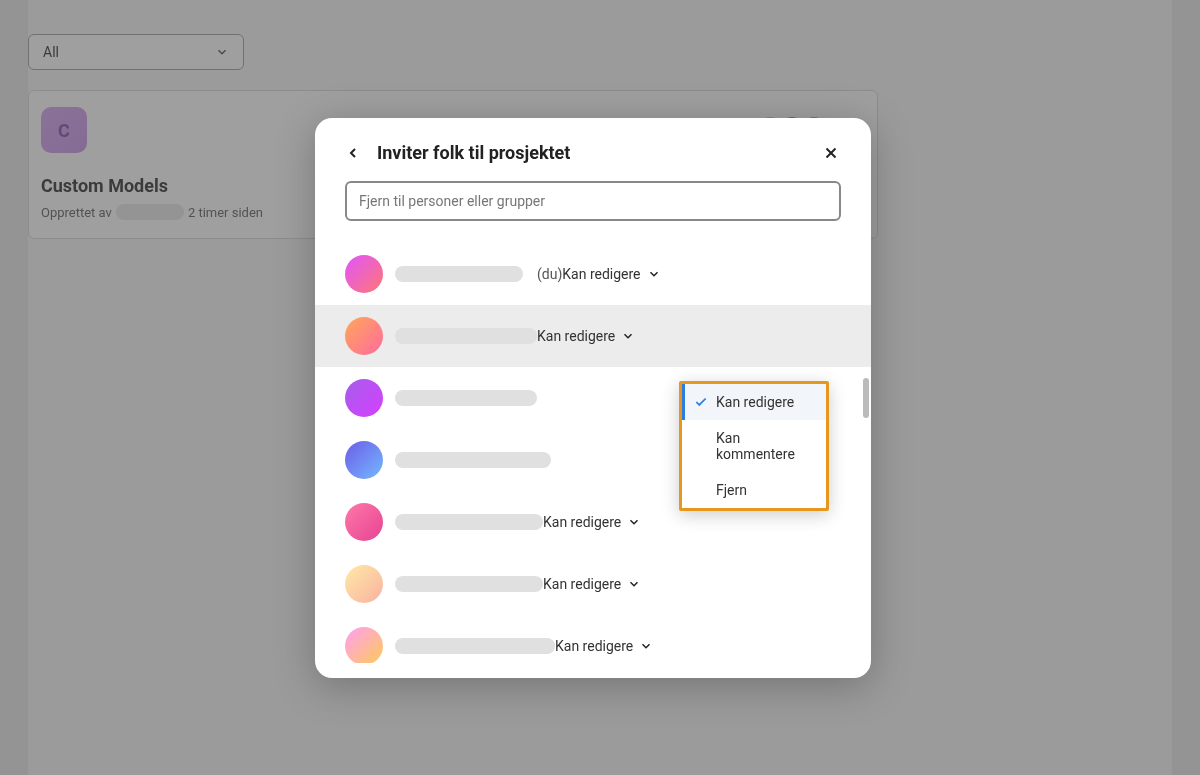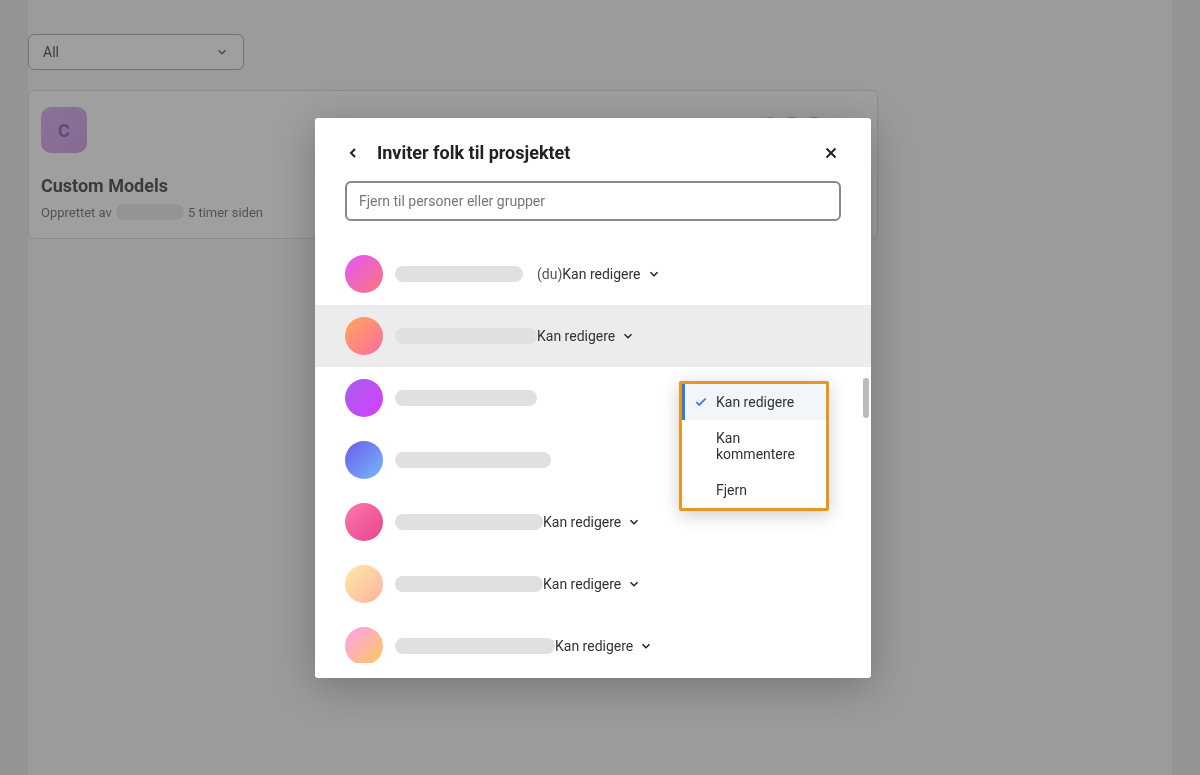--- a/index.html
+++ b/index.html
@@ -15,21 +15,21 @@
     .avatars-stack { display: flex; align-items: center; }
     .avatar-sm { width: 30px; height: 30px; border-radius: 50%; border: 2px solid #fff; margin-left: -8px; }
     .av1 { background: radial-gradient(circle, #ffcc66, #ff9966); }
     .av2 { background: radial-gradient(circle, #5aa9ff, #7b5aff); }
     .av3 { background: radial-gradient(circle, #8de27a, #3bb36b); }
     .plus-count { font-size: 14px; color: #444; margin-left: 6px; font-weight: 500; }
     .proj-name { font-size: 18px; font-weight: 700; color: #222; margin-top: 22px; }
     .meta-line { font-size: 13px; color: #555; margin-top: 8px; display: flex; align-items: center; gap: 4px; }
     .name-placeholder { display: inline-block; width: 68px; height: 16px; background: #e6e6e6; border-radius: 8px; }
     .overlay { position: absolute; inset: 0; background: rgba(80,80,80,0.55); }
-    .modal { position: absolute; left: 315px; top: 118px; width: 556px; height: 560px; background: #fff; border-radius: 3px; box-shadow: 0 8px 40px rgba(0,0,0,0.25); overflow: hidden; }
+    .modal { position: absolute; left: 315px; top: 118px; width: 556px; height: 560px; background: #fff; border-radius: 17px; box-shadow: 0 8px 40px rgba(0,0,0,0.25); overflow: hidden; }
     .modal-header { display: flex; align-items: center; justify-content: space-between; padding: 24px 30px 18px 30px; }
     .modal-header-left { display: flex; align-items: center; gap: 14px; }
     .back-ch { width: 18px; height: 18px; display: flex; align-items: center; cursor: pointer; }
     .modal-title { font-size: 18px; font-weight: 700; color: #222; }
     .close-x { width: 20px; height: 20px; cursor: pointer; display: flex; align-items: center; justify-content: center; }
     .search-field { margin: 0 30px; border: 2px solid #888; border-radius: 6px; padding: 10px 12px; font-size: 14px; color: #777; }
     .members-list { margin-top: 22px; max-height: 420px; overflow-y: auto; position: relative; }
     .member-row { display: flex; align-items: center; justify-content: flex-start; padding: 12px 30px; }
     .member-row.highlighted { background: #ececec; }
     .member-left { display: flex; align-items: center; gap: 12px; }
@@ -72,21 +72,21 @@
         <div class="avatar-sm av1"></div>
         <div class="avatar-sm av2"></div>
         <div class="avatar-sm av3"></div>
         <span class="plus-count">+13</span>
       </div>
     </div>
     <div class="proj-name">Custom Models</div>
     <div class="meta-line">
       <span>Opprettet av</span>
       <span class="name-placeholder"></span>
-      <span>5 timer siden</span>
+      <span>2 timer siden</span>
     </div>
   </div>
 </div>
 
 <div class="overlay"></div>
 
 <div class="modal">
   <div class="modal-header">
     <div class="modal-header-left">
       <div class="back-ch">

